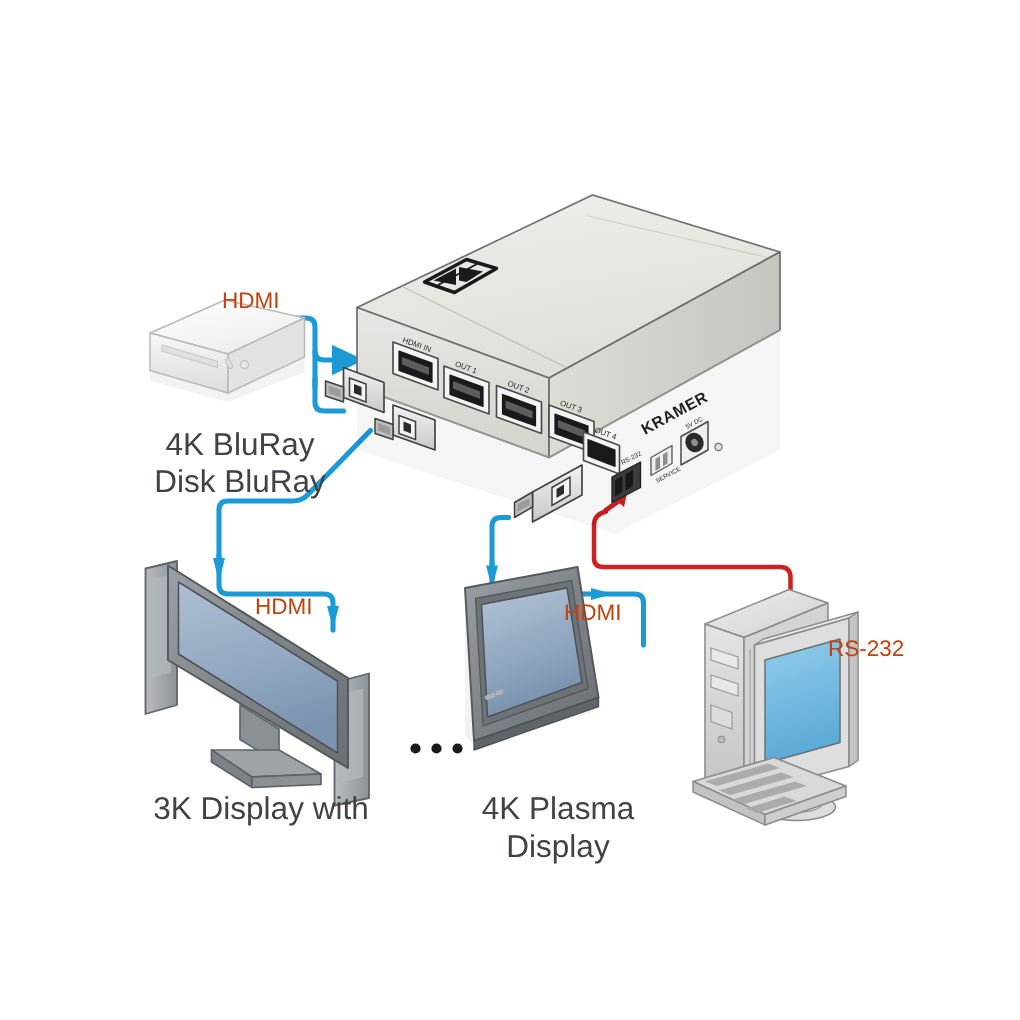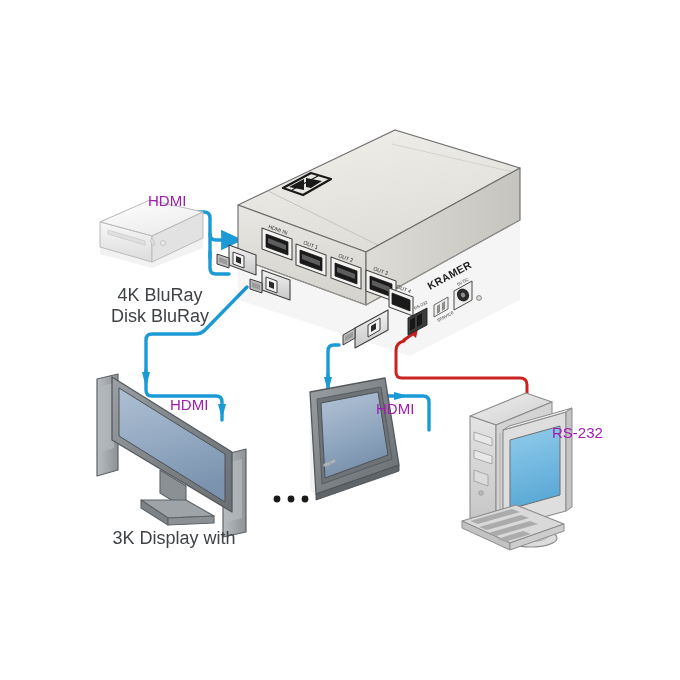--- a/index.html
+++ b/index.html
@@ -2,22 +2,22 @@
 <html><head>
 <meta charset="utf-8">
 <style>
   html,body{margin:0;padding:0;background:#ffffff;}
   body{width:680px;height:680px;overflow:hidden;
        font-family:"Liberation Sans", sans-serif;}
   #stage{position:relative;width:680px;height:680px;background:#fff;}
   #stage svg{position:absolute;top:0;left:0;}
   .lbl{position:absolute;color:#3f4346;text-align:center;line-height:1.18;
        font-family:"Liberation Sans", sans-serif;white-space:nowrap;}
-  .lbl-dev{font-size:18px;}
-  .lbl-cab{font-size:15px;color:#a21caf;}
+  .lbl-dev{font-size:21px;}
+  .lbl-cab{font-size:15px;color:#c2410c;}
 </style>
 </head>
 <body>
 
 <div id="stage">
 
 <svg width="680" height="680" viewBox="0 0 680 680">
   <defs>
     <linearGradient id="gScreen" x1="0" y1="0" x2="0.25" y2="1">
       <stop offset="0%" stop-color="#aebfd2"></stop>
@@ -333,14 +333,18 @@
 
 <div class="lbl lbl-dev" style="left:100px; top:285px; width:120px;">
   <div>4K BluRay</div>
   <div>Disk BluRay</div>
 </div>
 
 <div class="lbl lbl-dev" style="left:96px; top:528px; width:156px;">
   <div>3K Display with</div>
 </div>
 
-
+<div class="lbl lbl-dev" style="left:312px; top:528px; width:120px;">
+  <div>4K Plasma</div>
+  <div>Display</div>
 </div>
 
+</div>
+
 </body></html>

